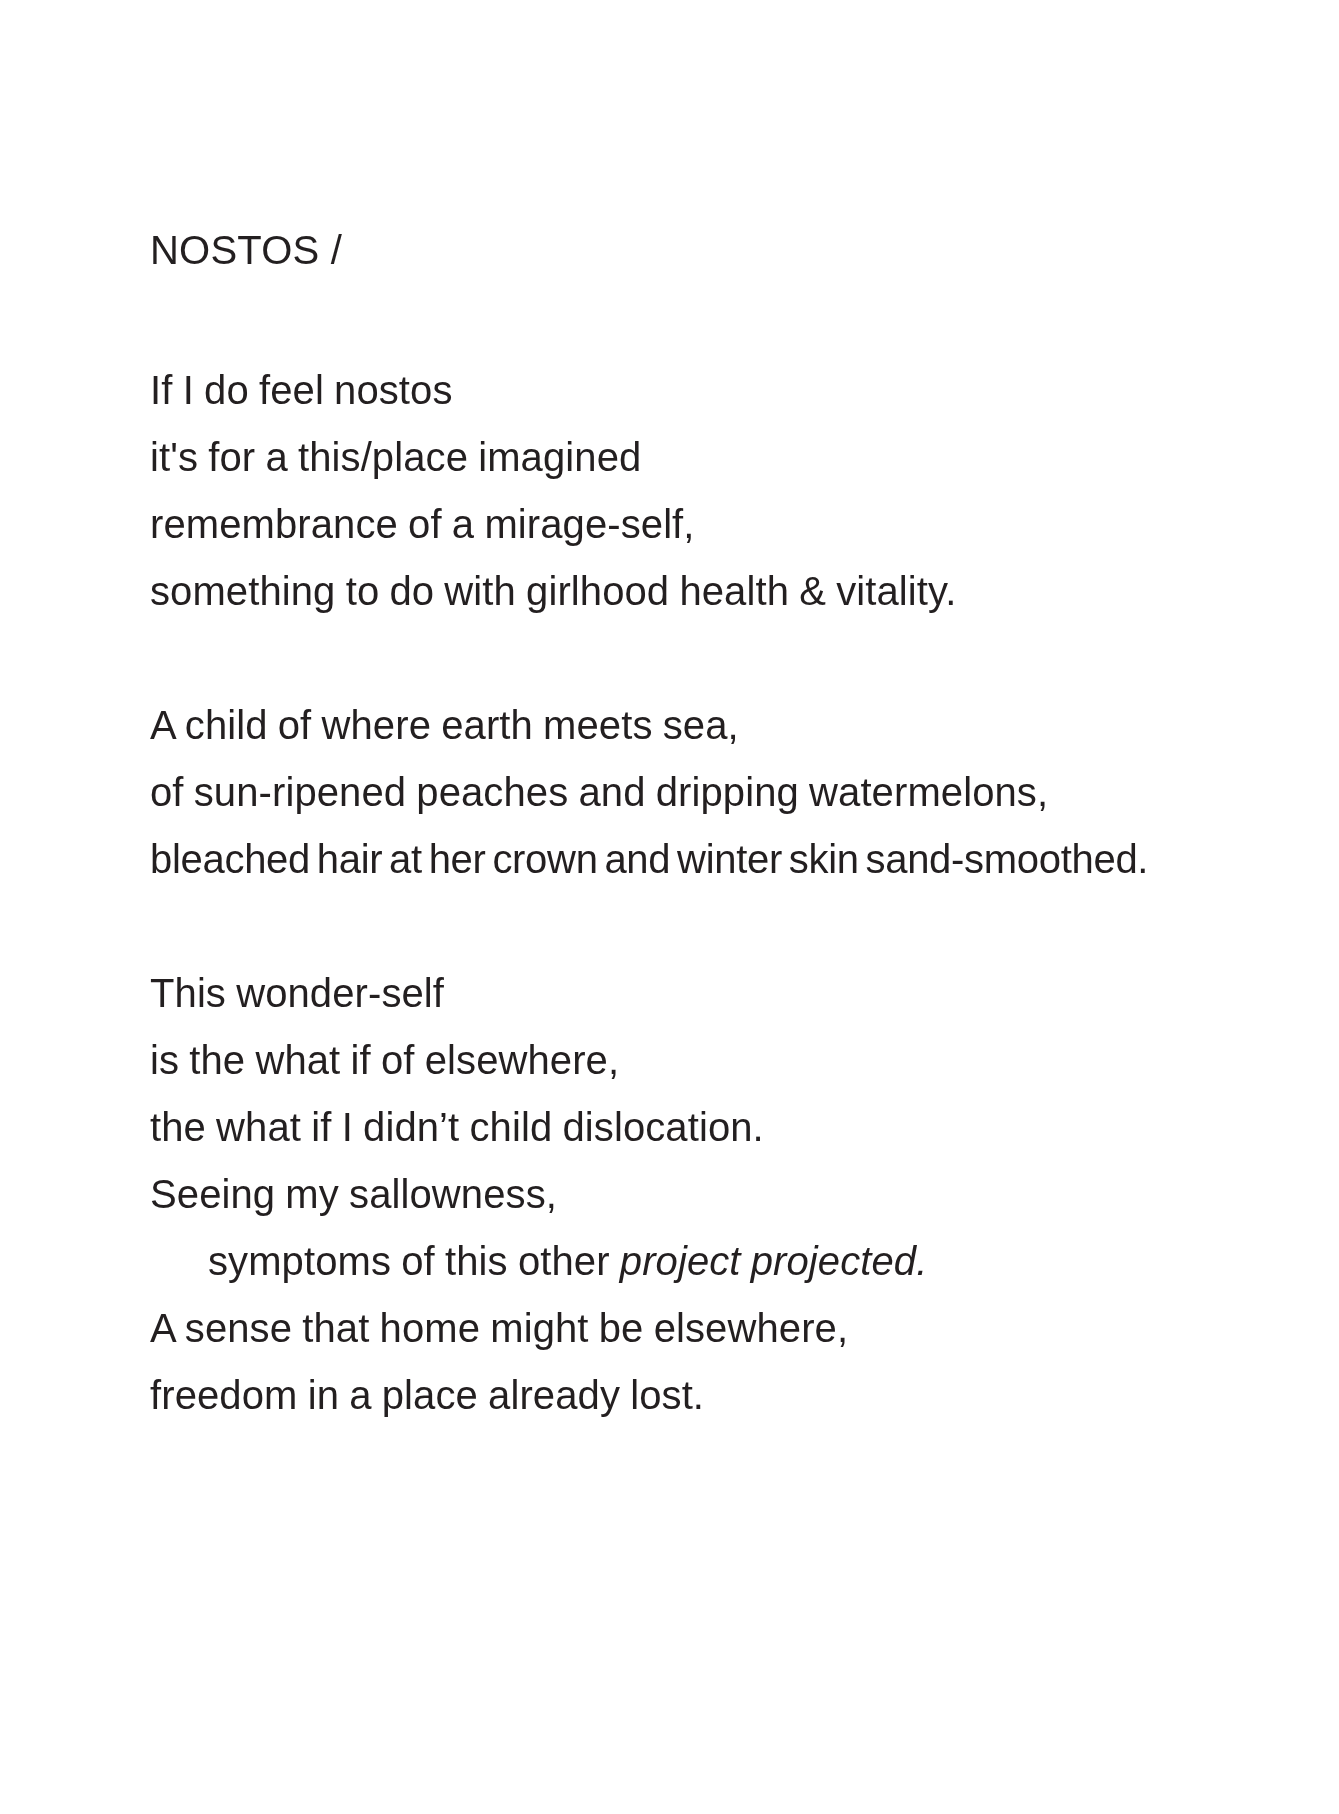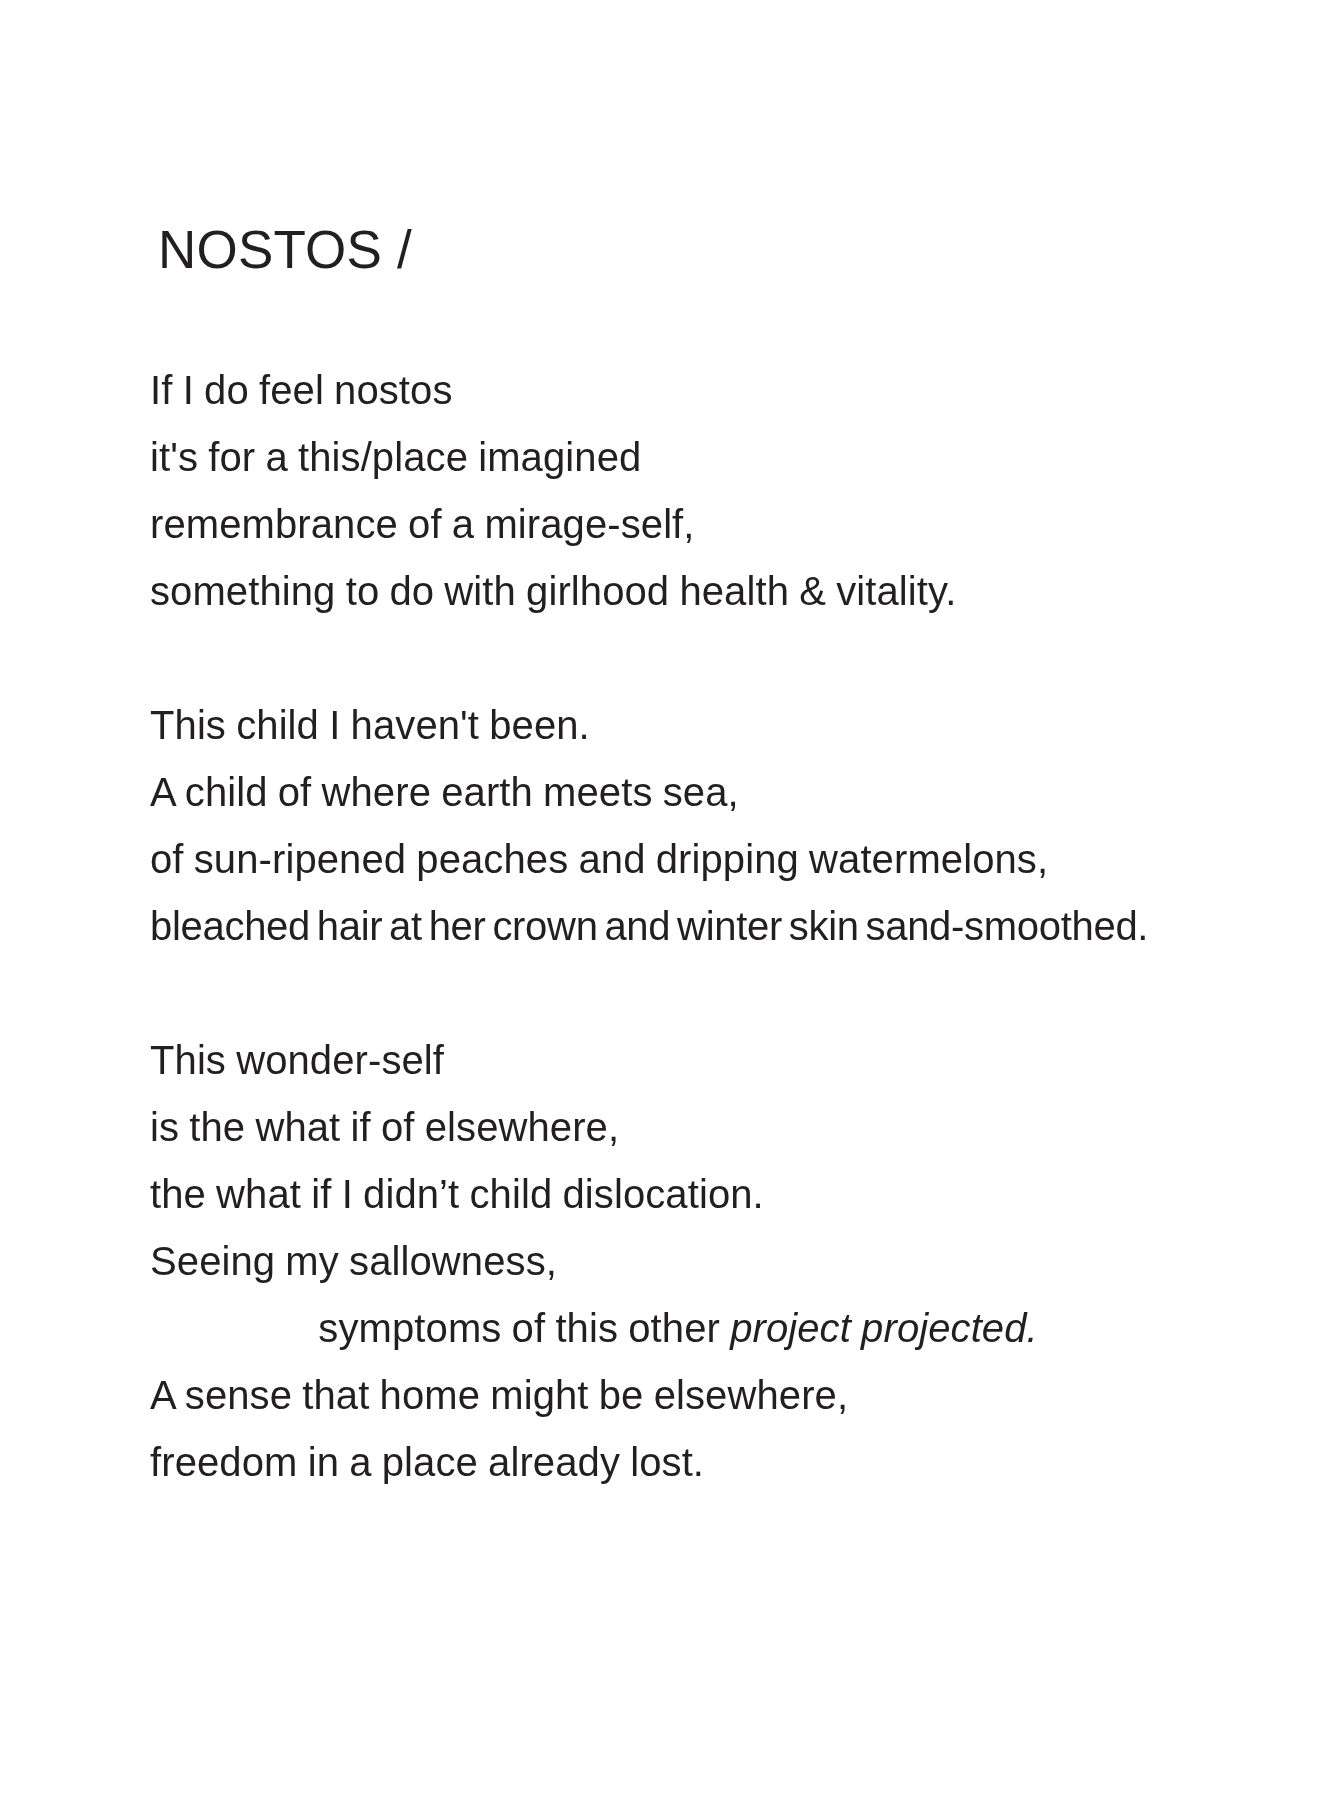--- a/index.html
+++ b/index.html
@@ -16,23 +16,23 @@
       color: #231f20;
     }
     .page {
       position: absolute;
       left: 150px;
       top: 0;
       width: 1120px;
     }
     .title {
       position: absolute;
-      left: 8px;
+      left: 0;
       top: 222px;
-      font-size: 53px;
+      font-size: 40px;
       line-height: 56px;
       white-space: nowrap;
       letter-spacing: 0.2px;
     }
     .poem {
       position: absolute;
       left: 0;
       top: 357px;
     }
     .line {
@@ -47,42 +47,40 @@
     .line.tight {
       word-spacing: -4px;
       letter-spacing: -0.3px;
     }
     .blank {
       display: block;
       height: 67px;
     }
     .indent {
       padding-left: 58px;
-      text-align: center;
     }
     em {
       font-style: italic;
     }
   </style>
 </head>
 <body>
 
 <div class="page">
   <div class="title">NOSTOS /</div>
 
   <div class="poem">
     <div>
       <span class="line">If I do feel nostos</span>
       <span class="line">it's for a this/place imagined</span>
       <span class="line">remembrance of a mirage-self,</span>
       <span class="line">something to do with girlhood health &amp; vitality.</span>
     </div>
     <span class="blank"></span>
     <div>
-      <span class="line">This child I haven't been.</span>
       <span class="line">A child of where earth meets sea,</span>
       <span class="line">of sun-ripened peaches and dripping watermelons,</span>
       <span class="line tight">bleached hair at her crown and winter skin sand-smoothed.</span>
     </div>
     <span class="blank"></span>
     <div>
       <span class="line">This wonder-self</span>
       <span class="line">is the what if of elsewhere,</span>
       <span class="line">the what if I didn’t child dislocation.</span>
       <span class="line">Seeing my sallowness,</span>

